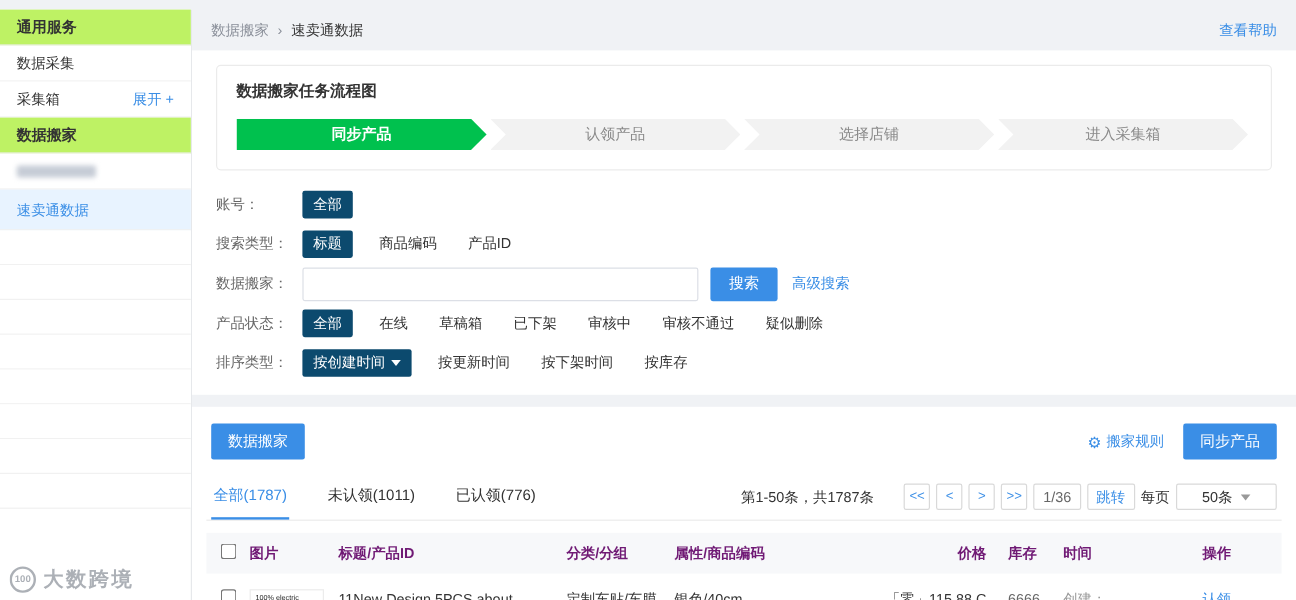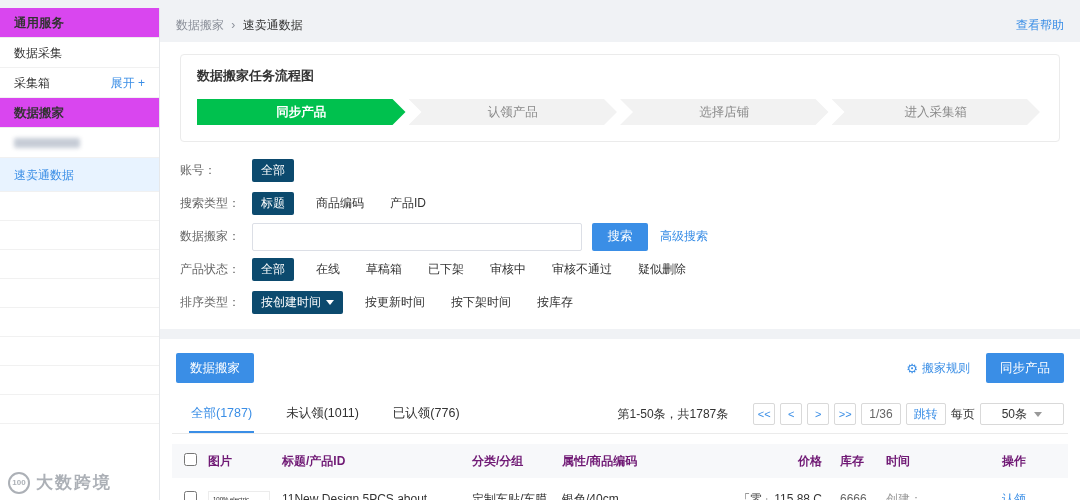--- a/index.html
+++ b/index.html
@@ -2,21 +2,21 @@
 <html><head>
 <meta charset="utf-8">
 <style>
   *{margin:0;padding:0;box-sizing:border-box;}
   html,body{width:1080px;height:500px;overflow:hidden;}
   body{font-family:"Liberation Sans","DejaVu Sans",sans-serif;background:#f0f2f5;color:#333;font-size:12px;}
   .app{display:flex;height:100%;padding-top:8px;}
 
   
   .sidebar{width:160px;background:#fff;flex-shrink:0;border-right:1px solid #e6e8eb;}
-  .side-header{background:#d946ef;padding:0 14px;height:30px;line-height:30px;font-weight:bold;font-size:12.5px;color:#333;border-bottom:1px solid #ededed;}
+  .side-header{background:#bef264;padding:0 14px;height:30px;line-height:30px;font-weight:bold;font-size:12.5px;color:#333;border-bottom:1px solid #ededed;}
   .side-item{height:30px;line-height:30px;padding:0 14px;border-bottom:1px solid #f1f1f1;color:#333;display:flex;justify-content:space-between;align-items:center;cursor:pointer;background:#fff;}
   .side-item.active{background:#e8f3ff;color:#3a8ee6;height:34px;line-height:34px;}
   .side-item.placeholder{height:29px;}
   .blur-pill{width:66px;height:10px;background:#c6ccd6;border-radius:2px;filter:blur(2px);}
   .blue{color:#3a8ee6;}
 
   
   .main{flex:1;display:flex;flex-direction:column;overflow:hidden;}
   .breadcrumb-row{height:34px;display:flex;align-items:center;justify-content:space-between;padding:0 16px;}
   .crumb-parent,.crumb-sep{color:#8a8f99;}
@@ -47,21 +47,21 @@
 
   
   .table-panel{flex:1;padding:12px 12px 0;overflow:hidden;display:flex;flex-direction:column;}
   .toolbar{display:flex;justify-content:space-between;align-items:center;padding:2px 4px 12px;}
   .batch-btn,.sync-btn{height:30px;padding:0 14px;}
   .toolbar-right{display:flex;align-items:center;gap:16px;}
   .rules-link{display:inline-flex;align-items:center;gap:4px;}
   .gear{font-size:13px;line-height:1;}
 
   .tabs-row{display:flex;justify-content:space-between;align-items:center;border-bottom:1px solid #ebebeb;padding:0 4px;}
-  .tabs{display:flex;margin-left:13px;}
+  .tabs{display:flex;}
   .tab{padding:10px 2px 9px;margin-right:30px;cursor:pointer;color:#333;font-size:12.5px;border-bottom:2px solid transparent;}
   .tab.active{color:#3a8ee6;border-bottom-color:#3a8ee6;}
   .pagination{display:flex;align-items:center;gap:5px;color:#333;}
   .pg-summary{margin-right:20px;}
   .pg-btn{min-width:22px;height:22px;line-height:20px;text-align:center;border:1px solid #d9d9d9;border-radius:2px;color:#3a8ee6;background:#fff;cursor:pointer;padding:0 3px;font-size:11px;}
   .pg-box{height:22px;line-height:20px;border:1px solid #d9d9d9;border-radius:2px;padding:0 7px;color:#666;background:#fff;}
   .pg-jump{color:#3a8ee6;cursor:pointer;}
   .pg-select{display:inline-flex;align-items:center;gap:7px;border:1px solid #d9d9d9;border-radius:2px;height:22px;padding:0 21px;cursor:pointer;background:#fff;}
   .caret-down{width:0;height:0;border-left:4px solid transparent;border-right:4px solid transparent;border-top:5px solid #999;}
   .tag .caret-down{border-top-color:#fff;}

